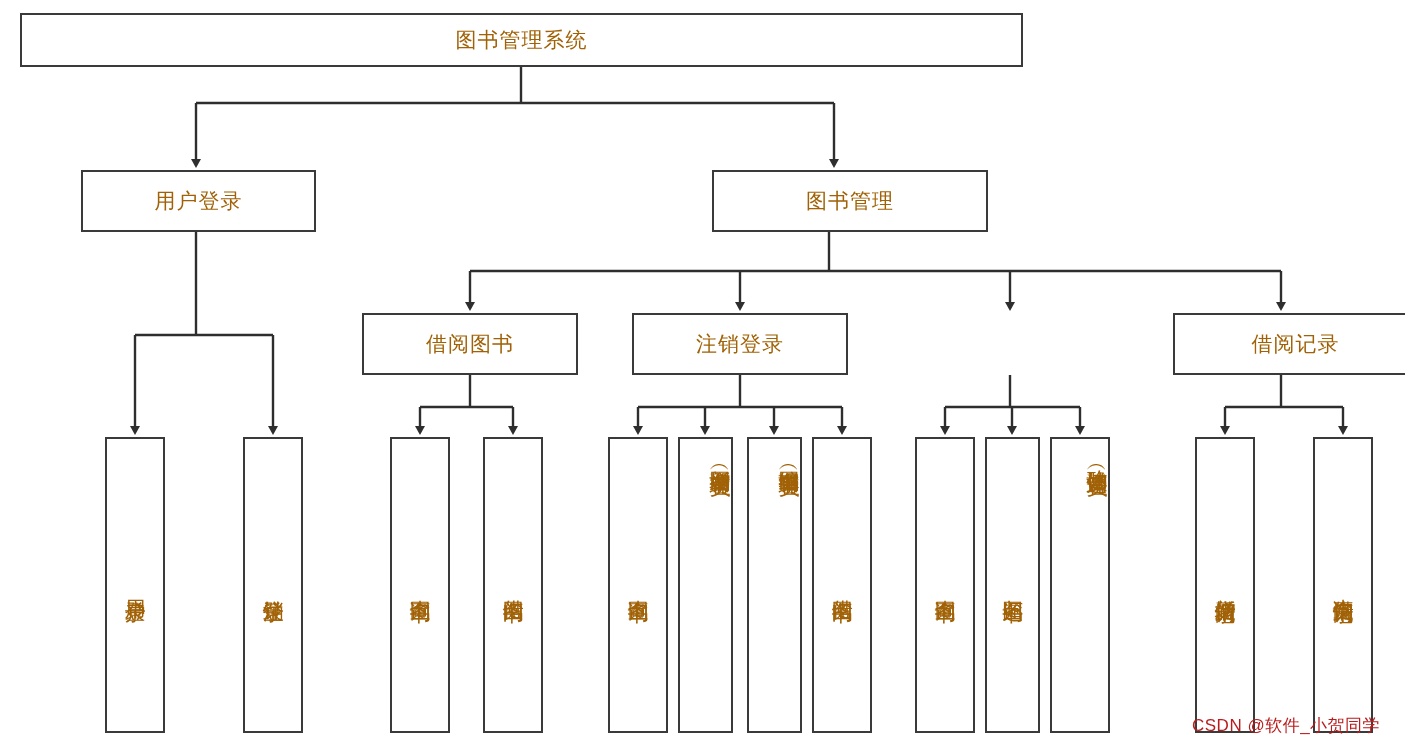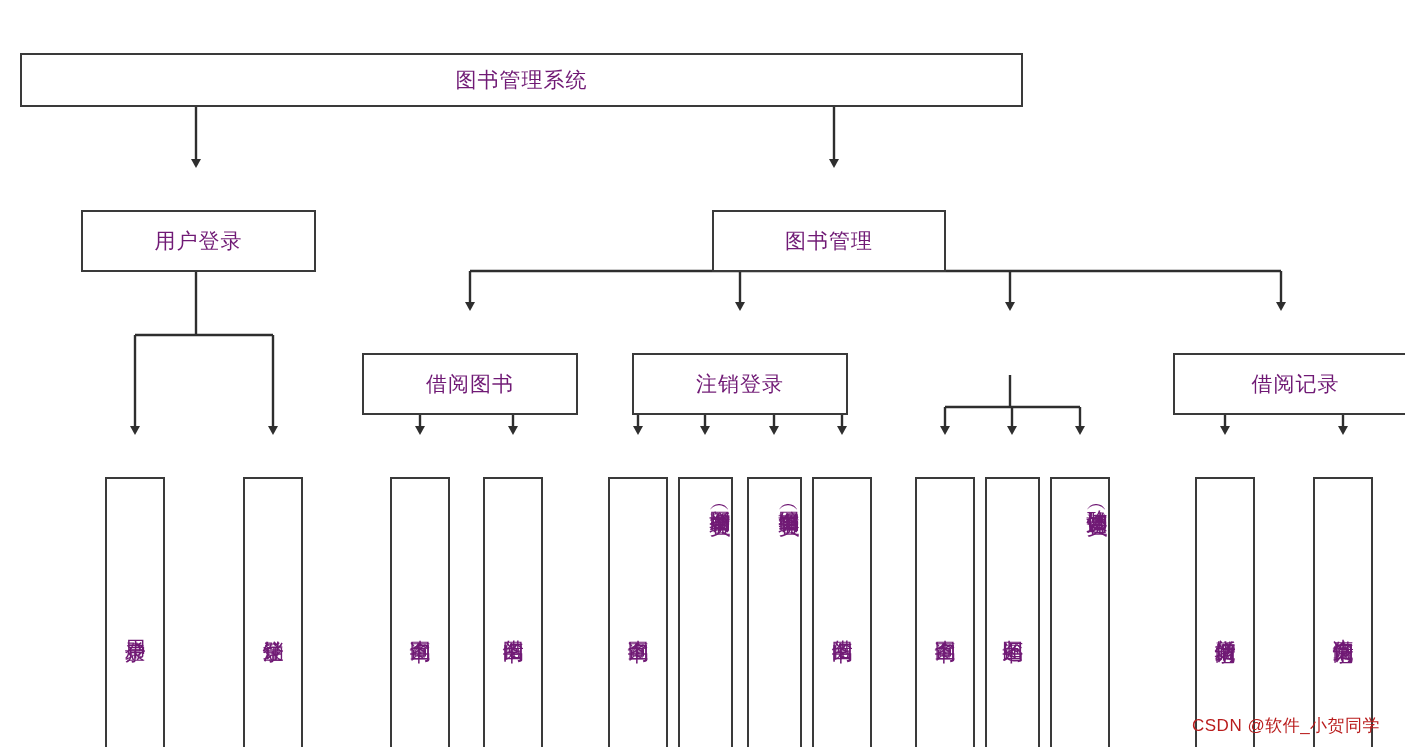--- a/index.html
+++ b/index.html
@@ -26,22 +26,21 @@
     pointer-events: none;
   }
   .node {
     position: absolute;
     box-sizing: border-box;
     background: #ffffff;
     border: 2px solid #3a3a3a;
     display: flex;
     align-items: center;
     justify-content: center;
-    color: #701a75;
-    margin-top: 40px;
+    color: #a16207;
   }
   .node.horiz {
     font-size: 21px;
     letter-spacing: 1px;
   }
   .node.vert {
     writing-mode: vertical-rl;
     text-orientation: upright;
     font-size: 21px;
     align-items: flex-start;
@@ -118,21 +117,21 @@
     </g>
   </svg>
 
   <div class="node horiz" style="left:20px; top:13px; width:1003px; height:54px;">
     <span>图书管理系统</span>
   </div>
 
   <div class="node horiz" style="left:81px; top:170px; width:235px; height:62px;">
     <span>用户登录</span>
   </div>
-  <div class="node horiz" style="left:712px; top:170px; width:234px; height:62px;">
+  <div class="node horiz" style="left:712px; top:170px; width:276px; height:62px;">
     <span>图书管理</span>
   </div>
 
   <div class="node horiz" style="left:362px; top:313px; width:216px; height:62px;">
     <span>借阅图书</span>
   </div>
   <div class="node horiz" style="left:632px; top:313px; width:216px; height:62px;">
     <span>注销登录</span>
   </div>
   <div class="node horiz" style="left:1173px; top:313px; width:245px; height:62px;">

